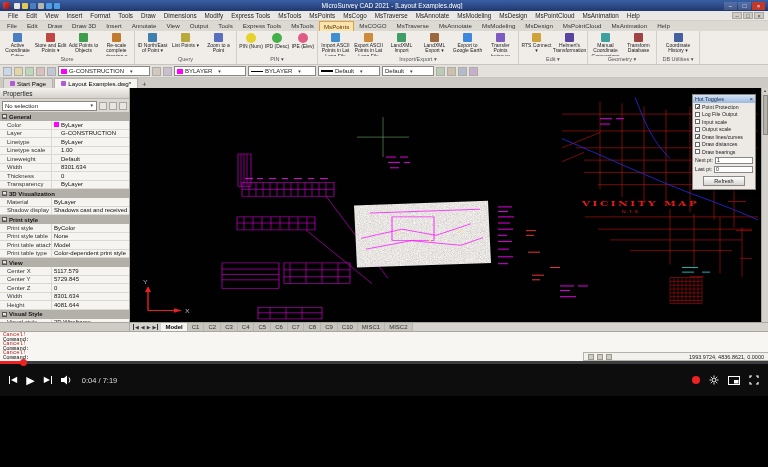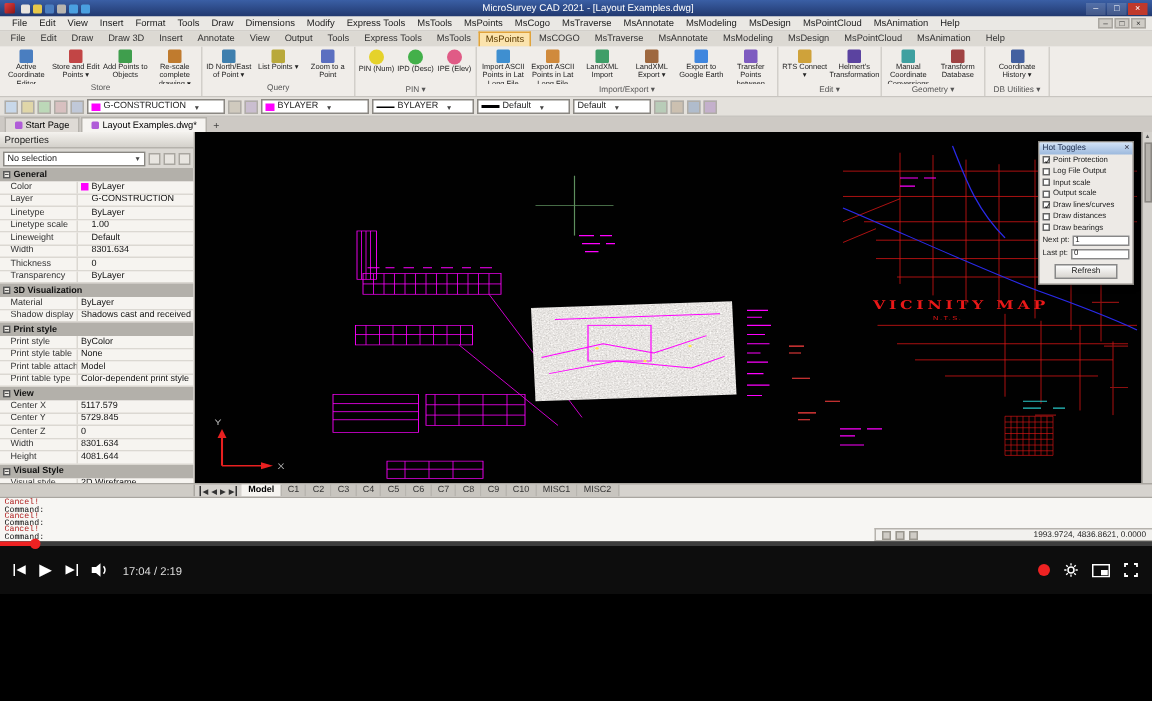--- a/index.html
+++ b/index.html
@@ -885,21 +885,21 @@
       <div class="pknob" style="left: 3%;"></div>
     </div>
     <div class="pctrls">
       <span class="pbtn prev">◀</span>
       <span class="pbtn play">▶</span>
       <span class="pbtn next">▶</span>
       <svg width="12" height="10" viewBox="0 0 12 10">
           <polygon points="0,3 3,3 6,0.5 6,9.5 3,7 0,7" fill="#fff"></polygon>
           <path d="M8,2.5 Q10,5 8,7.5" stroke="#fff" fill="none" stroke-width="1"></path>
         </svg>
-      <span class="ptime">17:04 / 2:19</span>
+      <span class="ptime">0:04 / 7:19</span>
       <div class="pright">
         <span class="reddot"></span>
         <svg width="10" height="10" viewBox="0 0 10 10">
             <circle cx="5" cy="5" r="2" fill="none" stroke="#fff"></circle>
             <path d="M5,0.5V2 M5,8V9.5 M0.5,5H2 M8,5H9.5 M1.8,1.8L2.9,2.9 M7.1,7.1L8.2,8.2 M8.2,1.8L7.1,2.9 M2.9,7.1L1.8,8.2" stroke="#fff" stroke-width="0.9"></path>
           </svg>
         <svg width="12" height="9" viewBox="0 0 12 9">
             <rect x="0.5" y="0.5" width="11" height="8" fill="none" stroke="#fff"></rect>
             <rect x="6" y="4" width="4.5" height="3.5" fill="#fff"></rect>
           </svg>

